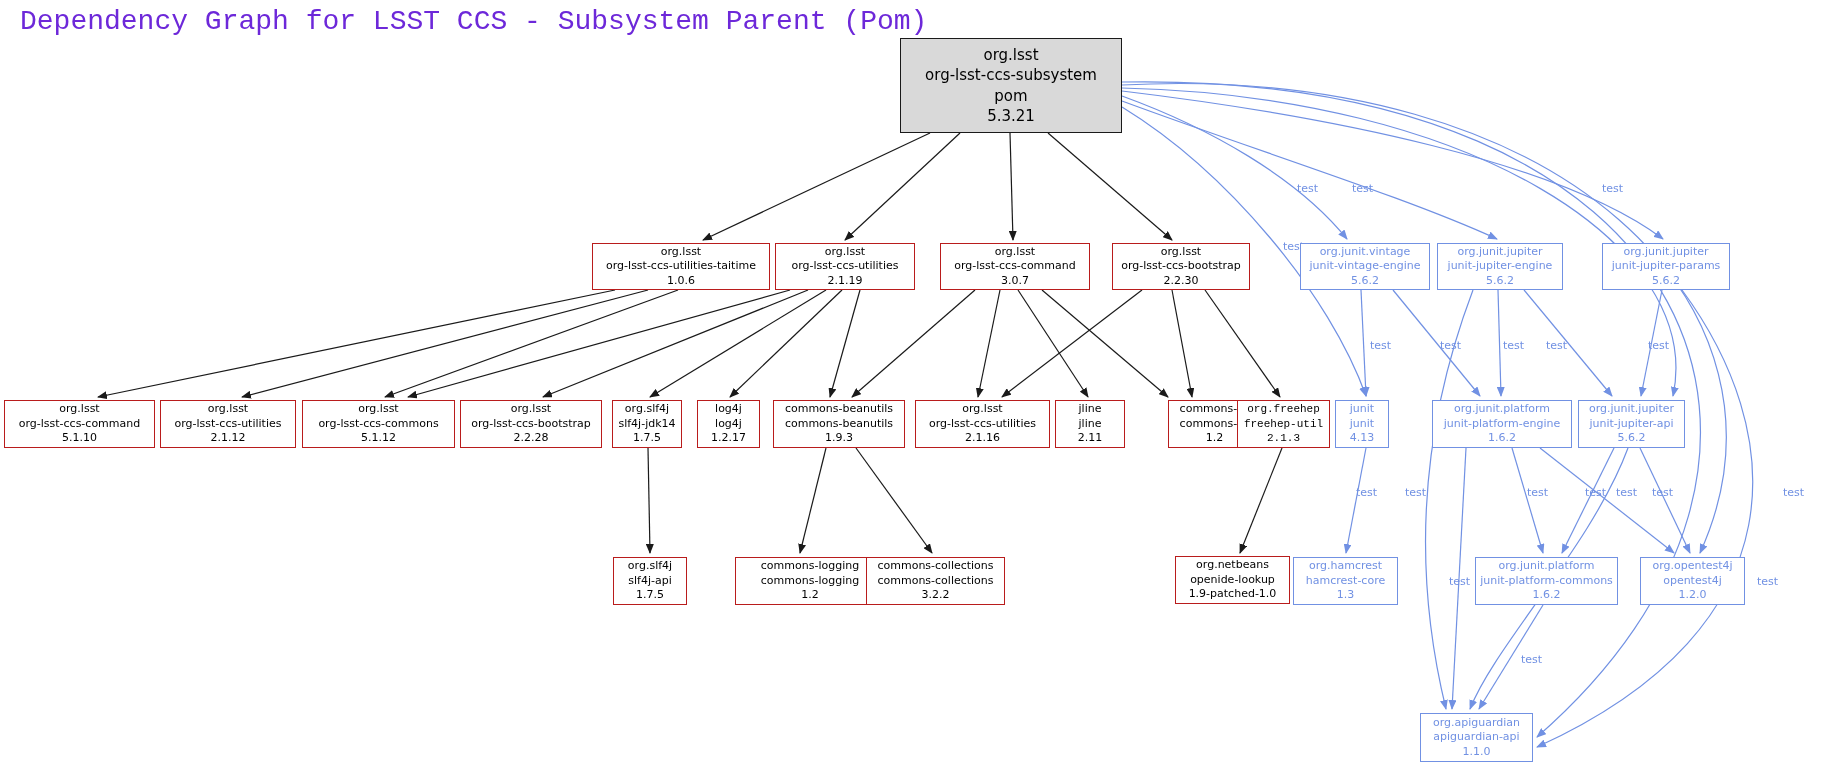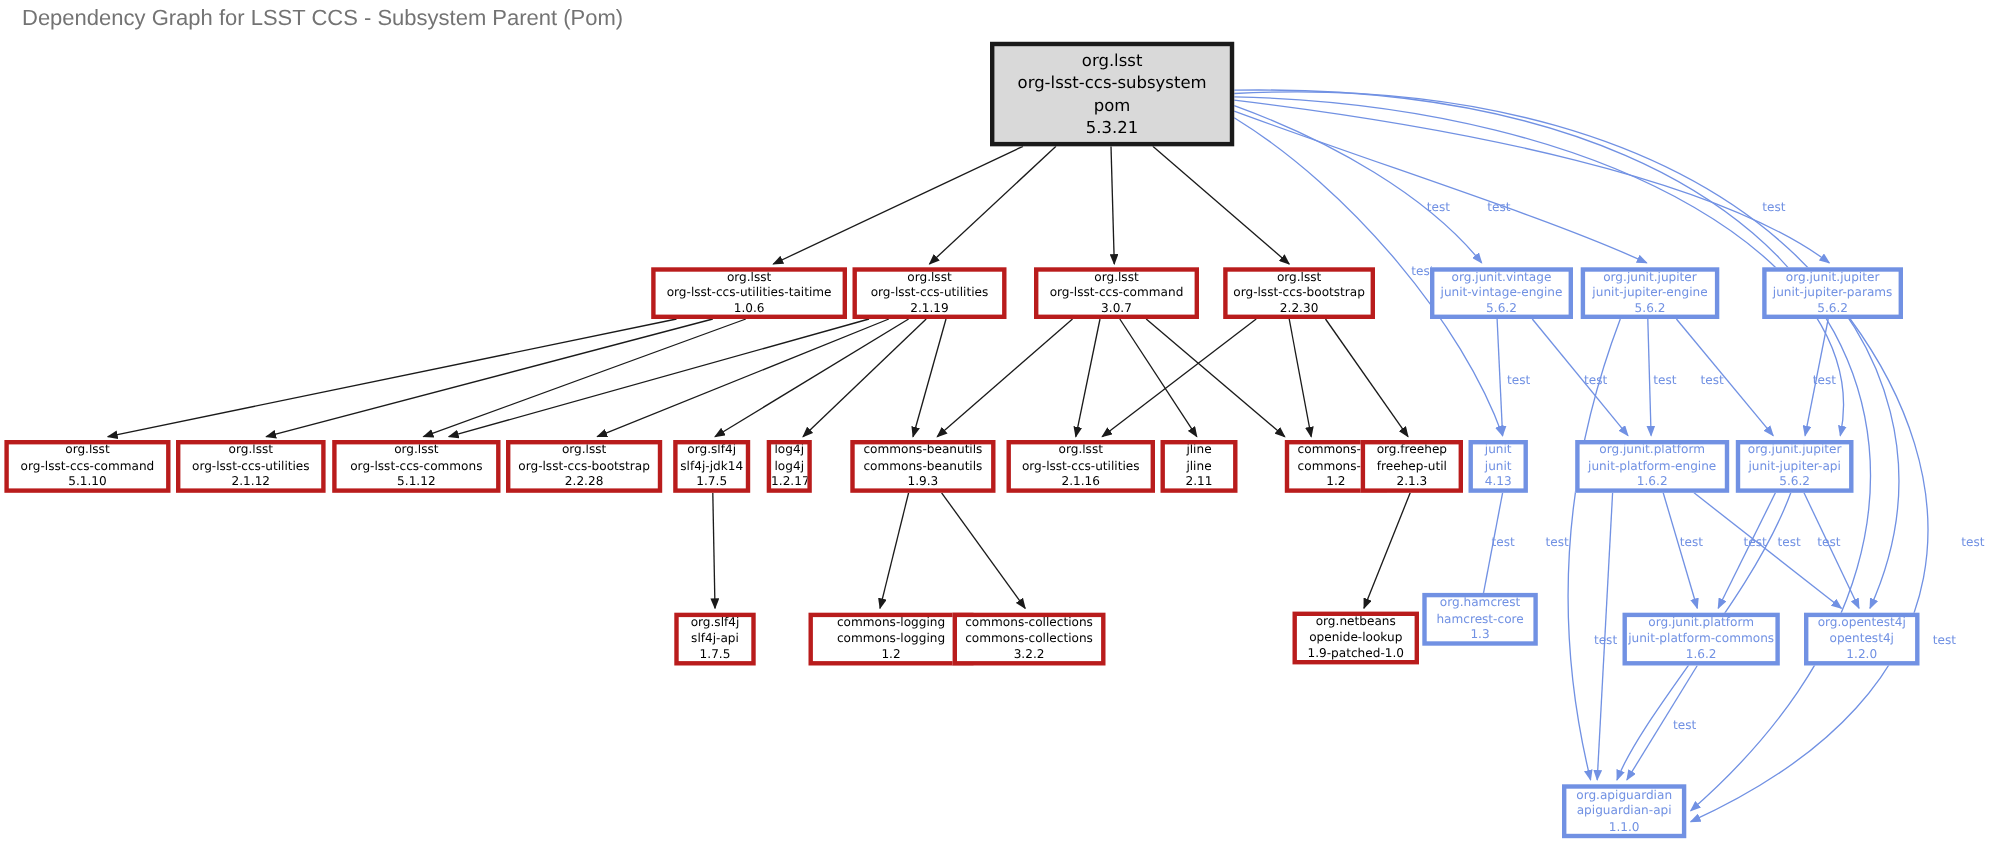--- a/index.html
+++ b/index.html
@@ -1,21 +1,21 @@
 <!DOCTYPE html>
 <html><head>
 <meta charset="utf-8">
 <style>
   html,body{margin:0;padding:0;background:#ffffff;}
   .stage{position:relative;width:1821px;height:768px;background:#ffffff;overflow:hidden;
          font-family:"DejaVu Sans","Liberation Sans",sans-serif;}
-  .title{position:absolute;left:20px;top:6px;font-family:Liberation Sans, sans-serif;
-         font-size:20px;color:#737373;white-space:nowrap;}
+  .title{position:absolute;left:20px;top:6px;font-family:Liberation Mono, monospace;
+         font-size:28px;color:#6d28d9;white-space:nowrap;}
   .edges{position:absolute;left:0;top:0;}
-  .node{position:absolute;border:4px solid #b91c1c;background:#fff;box-sizing:border-box;
+  .node{position:absolute;border:1px solid #b91c1c;background:#fff;box-sizing:border-box;
         display:flex;flex-direction:column;justify-content:center;text-align:center;
         font-size:11px;line-height:14.5px;color:#000;white-space:nowrap;overflow:hidden;}
   .node.blue{border-color:#7191e3;color:#7191e3;}
   .node.root{background:#d9d9d9;font-size:15px;line-height:20.5px;border-color:#1a1a1a;}
   .elabel{font-size:11px;fill:#7191e3;font-family:"DejaVu Sans","Liberation Sans",sans-serif;}
 </style>
 </head>
 <body>
 
 <div class="stage">
@@ -153,21 +153,21 @@
     <div class="node" style="left: 460px; top: 400px; width: 142px; height: 48px;">
       <div>org.lsst</div>
       <div>org-lsst-ccs-bootstrap</div>
       <div>2.2.28</div>
     </div>
     <div class="node" style="left: 612px; top: 400px; width: 70px; height: 48px;">
       <div>org.slf4j</div>
       <div>slf4j-jdk14</div>
       <div>1.7.5</div>
     </div>
-    <div class="node" style="left: 697px; top: 400px; width: 41px; height: 48px;">
+    <div class="node" style="left: 697px; top: 400px; width: 63px; height: 48px;">
       <div>log4j</div>
       <div>log4j</div>
       <div>1.2.17</div>
     </div>
     <div class="node" style="left: 773px; top: 400px; width: 132px; height: 48px;">
       <div>commons-beanutils</div>
       <div>commons-beanutils</div>
       <div>1.9.3</div>
     </div>
     <div class="node" style="left: 915px; top: 400px; width: 135px; height: 48px;">
@@ -178,21 +178,21 @@
     <div class="node" style="left: 1055px; top: 400px; width: 70px; height: 48px;">
       <div>jline</div>
       <div>jline</div>
       <div>2.11</div>
     </div>
     <div class="node" style="left: 1135px; top: 400px; width: 93px; height: 48px; margin-left: 33px;">
       <div>commons-cli</div>
       <div>commons-cli</div>
       <div>1.2</div>
     </div>
-    <div class="node" style="left: 1237px; top: 400px; width: 93px; height: 48px;">
+    <div class="node" style="left: 1237px; top: 400px; width: 93px; height: 48px; font-family: Liberation Mono, monospace;">
       <div>org.freehep</div>
       <div>freehep-util</div>
       <div>2.1.3</div>
     </div>
     <div class="node blue" style="left: 1335px; top: 400px; width: 54px; height: 48px;">
       <div>junit</div>
       <div>junit</div>
       <div>4.13</div>
     </div>
     <div class="node blue" style="left: 1432px; top: 400px; width: 140px; height: 48px;">
@@ -218,21 +218,21 @@
     <div class="node" style="left: 866px; top: 557px; width: 139px; height: 48px;">
       <div>commons-collections</div>
       <div>commons-collections</div>
       <div>3.2.2</div>
     </div>
     <div class="node" style="left: 1175px; top: 556px; width: 115px; height: 48px;">
       <div>org.netbeans</div>
       <div>openide-lookup</div>
       <div>1.9-patched-1.0</div>
     </div>
-    <div class="node blue" style="left: 1293px; top: 539px; width: 105px; height: 48px;">
+    <div class="node blue" style="left: 1293px; top: 557px; width: 105px; height: 48px;">
       <div>org.hamcrest</div>
       <div>hamcrest-core</div>
       <div>1.3</div>
     </div>
     <div class="node blue" style="left: 1475px; top: 557px; width: 143px; height: 48px;">
       <div>org.junit.platform</div>
       <div>junit-platform-commons</div>
       <div>1.6.2</div>
     </div>
     <div class="node blue" style="left: 1640px; top: 557px; width: 105px; height: 48px;">

